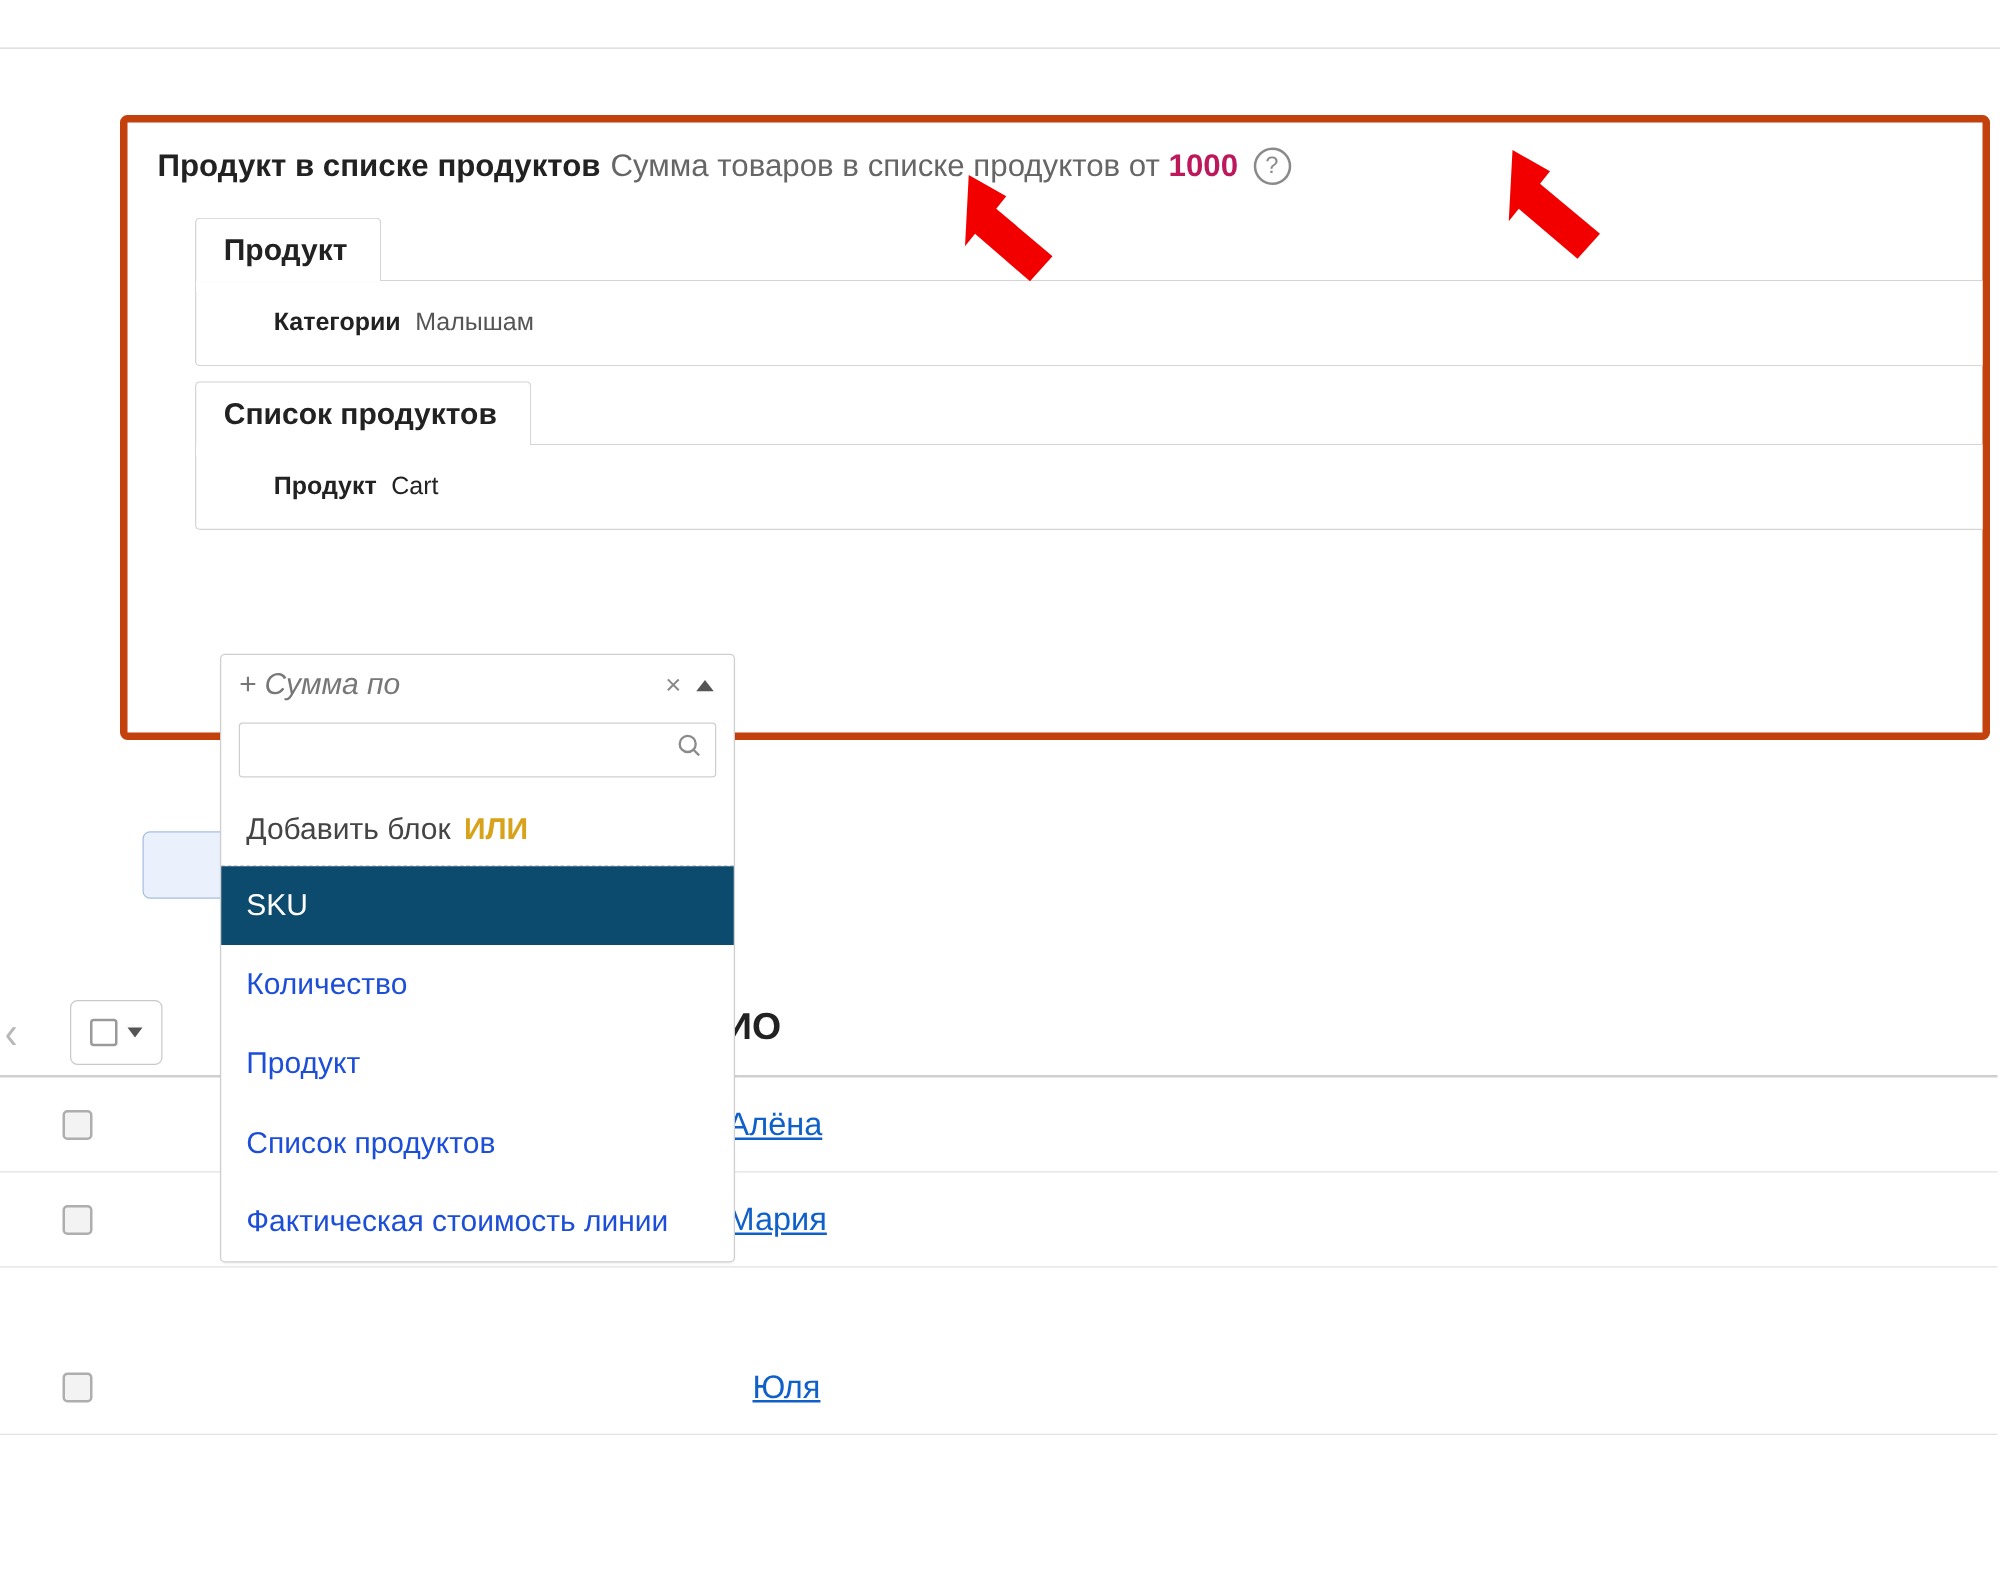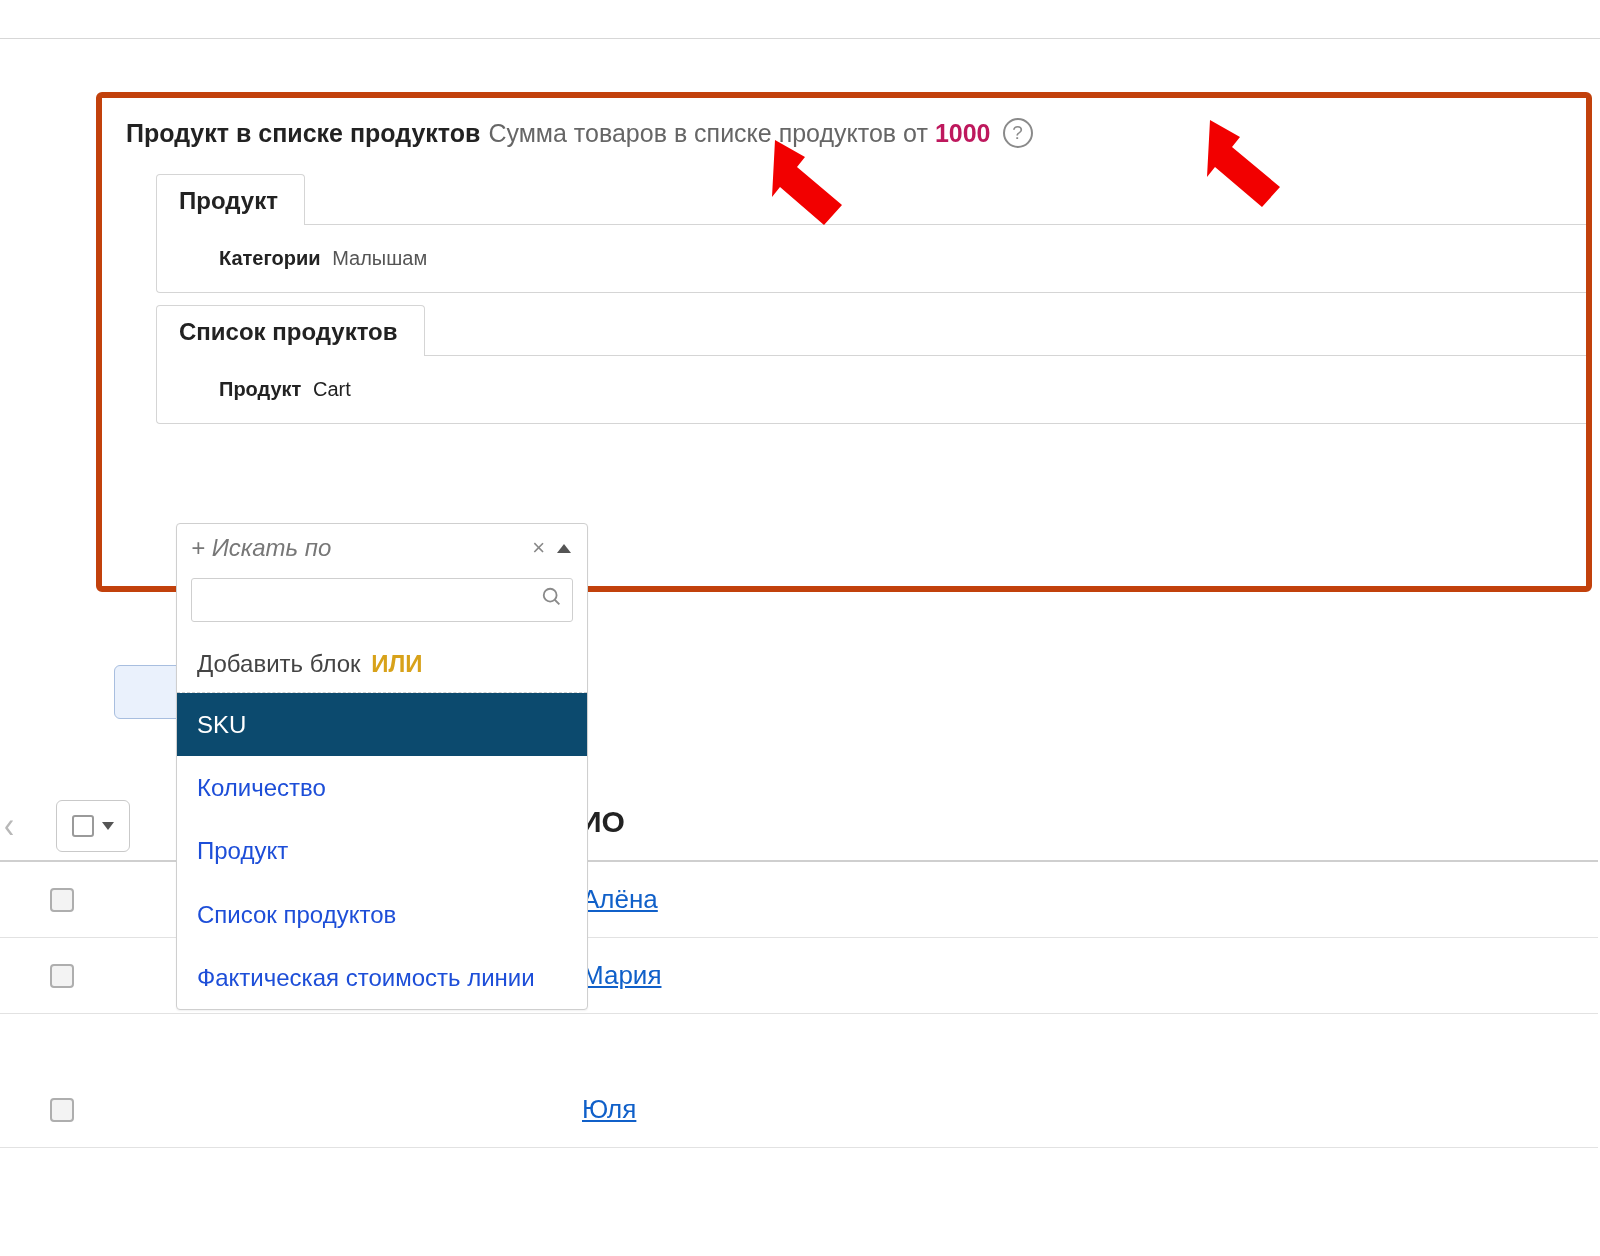--- a/index.html
+++ b/index.html
@@ -186,21 +186,21 @@
       border: 2px solid #aeaeae; border-radius: 4px;
       background: #f3f3f3; cursor: pointer;
     }
     .row-item .name {
       margin-left: 508px;
       font-size: 26px;
       color: #1060c9; text-decoration: underline; cursor: pointer;
     }
     .r1 { top: 862px; }
     .r2 { top: 938px; }
-    .r3 { top: 1072px; }
+    .r3 { top: 1072px; gap: 20px; }
 
     
     .arrow {
       position: absolute; z-index: 60; pointer-events: none;
     }
     svg.arrow-svg { overflow: visible; }
   </style>
 </head>
 <body>
 
@@ -229,21 +229,21 @@
         <span class="lbl2">Продукт</span>
         <span class="val2">Cart</span>
       </div>
     </div>
   </div>
 
   <div class="ghost-btn"></div>
 
   <div class="search-by">
     <div class="sb-head">
-      <span class="sb-plus">+ Искать по</span>
+      <span class="sb-plus">+ Сумма по</span>
       <span class="sb-clear">×</span>
       <span class="sb-caret"></span>
     </div>
     <div class="sb-input-wrap">
       <input class="sb-input" type="text" value="" style="">
       <span class="sb-search-icon">
         <svg width="22" height="22" viewBox="0 0 24 24" fill="none" stroke="#8a8a8a" stroke-width="2">
             <circle cx="10" cy="10" r="7"></circle>
             <line x1="20" y1="20" x2="15" y2="15"></line>
           </svg>

